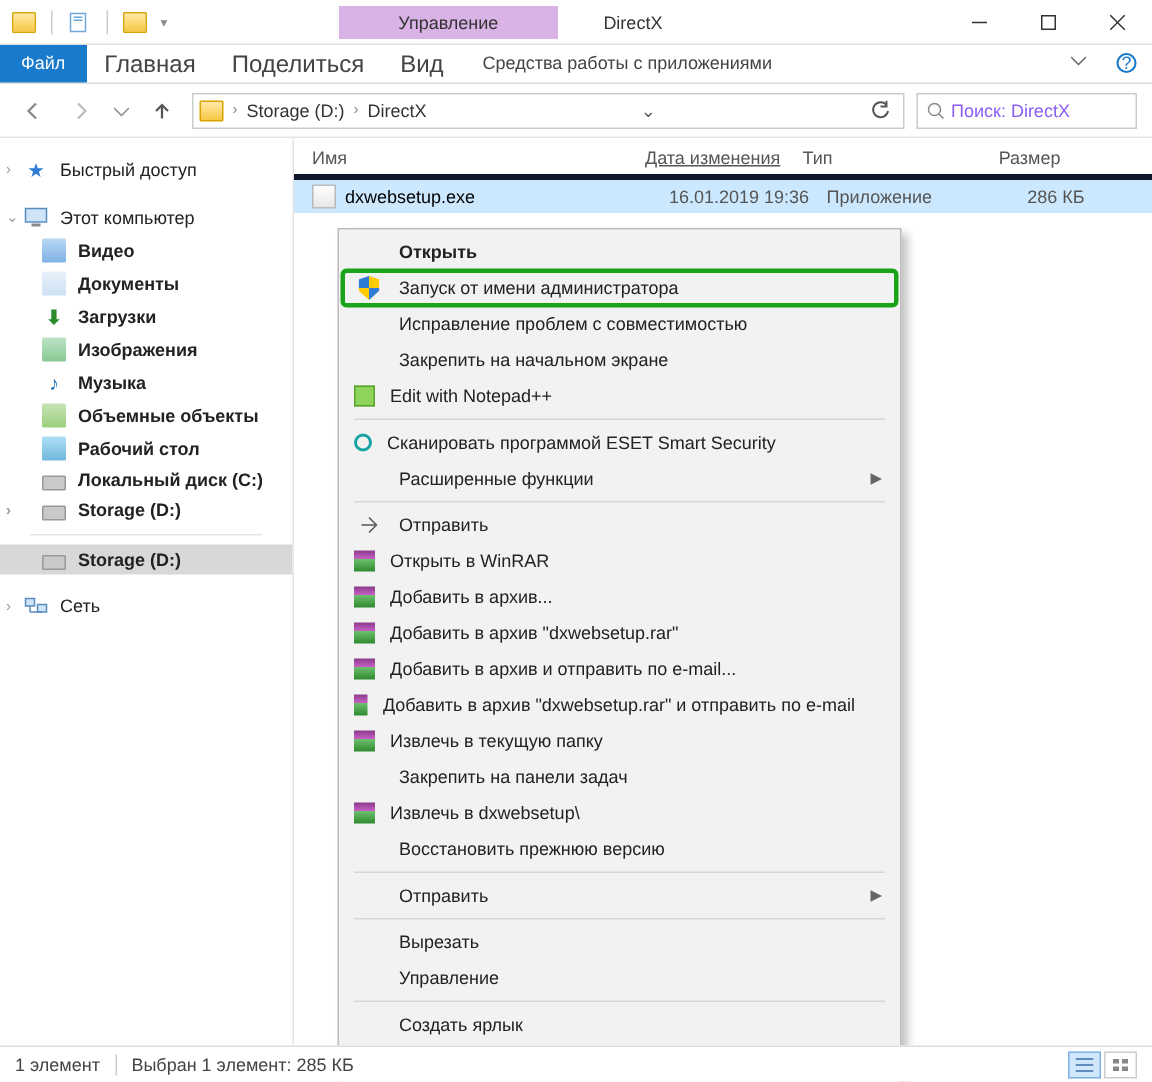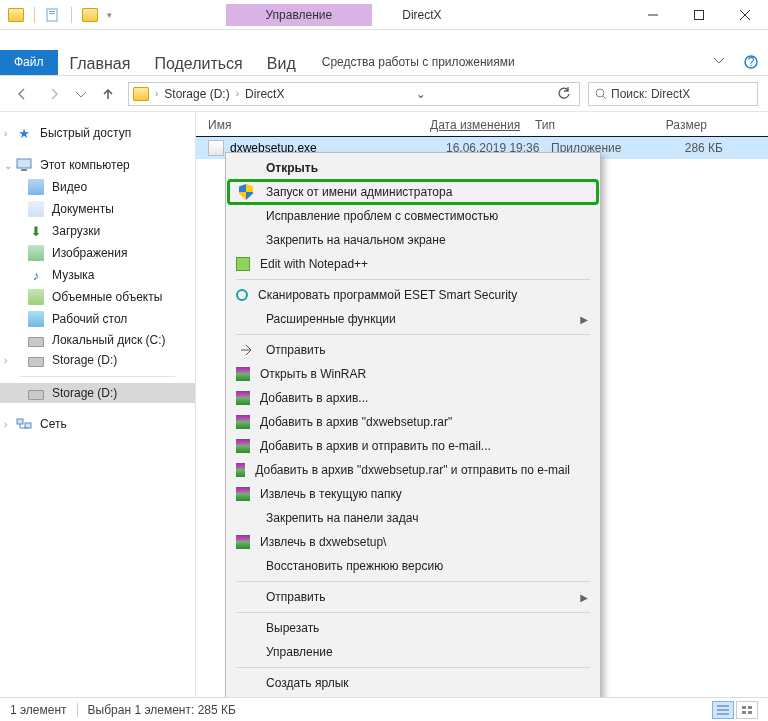--- a/index.html
+++ b/index.html
@@ -10,65 +10,65 @@
 .titlebar .qat { display: flex; align-items: center; padding-left: 8px; gap: 6px; }
 .folder-icon { width: 16px; height: 14px; background: linear-gradient(#ffe9a6,#f7c846); border: 1px solid #d9a400; border-radius: 1px; }
 .qat-sep { width: 1px; height: 16px; background: #ccc; margin: 0 4px; }
 .qat-item { width: 16px; height: 16px; display: inline-block; }
 .titlebar .tools-tab { margin-left: 114px; background: #d9b3e6; padding: 4px 40px; font-size: 12px; color: #333; }
 .titlebar .title { margin-left: 30px; color: #333; font-size: 12px; }
 .winbtns { margin-left: auto; display: flex; }
 .winbtn { width: 46px; height: 30px; display: flex; align-items: center; justify-content: center; color: #333; }
 
 
-.ribbon { height: 26px; display: flex; align-items: stretch; border-bottom: 1px solid #ddd; background: #fff; margin-top: 20px; }
+.ribbon { height: 26px; display: flex; align-items: stretch; border-bottom: 1px solid #ddd; background: #fff; }
 .ribbon .file-tab { background: #1979ca; color: #fff; padding: 5px 14px; font-size: 12px; }
 .ribbon .tab { padding: 5px 12px; color: #444; font-size: 16px; }
 .ribbon .tools-sub { padding: 5px 14px; color: #444; }
 .ribbon .expand { margin-left: auto; padding: 5px 10px; color: #666; }
 .ribbon .help { padding: 5px 10px; color: #1979ca; }
 
 
 .navbar { height: 36px; display: flex; align-items: center; padding: 0 10px; gap: 8px; border-bottom: 1px solid #e5e5e5; }
 .nav-arrow { width: 24px; height: 24px; display: flex; align-items: center; justify-content: center; color: #666; border-radius: 2px; }
 .nav-arrow.disabled { color: #bbb; }
 .addr { flex: 1; height: 24px; border: 1px solid #ccc; display: flex; align-items: center; padding: 0 4px; background: #fff; }
 .addr .crumb { padding: 0 4px; color: #333; }
 .addr .sep { color: #888; padding: 0 2px; font-size: 10px; }
 .addr .mini-folder { width: 16px; height: 14px; margin-right: 4px; }
 .addr .refresh { margin-left: auto; color: #555; padding: 0 4px; }
 .addr .dd { color: #555; padding: 0 4px; }
-.search { width: 170px; height: 24px; border: 1px solid #ccc; display: flex; align-items: center; padding: 0 6px; color: #404040; }
+.search { width: 147px; height: 24px; border: 1px solid #ccc; display: flex; align-items: center; padding: 0 6px; color: #8b5cf6; }
 .search-icon { margin-right: 4px; color: #888; }
 
 
 .body { display: flex; height: calc(721px - 30px - 26px - 36px - 24px); }
 .sidebar { width: 196px; border-right: 1px solid #e5e5e5; padding: 10px 0; overflow: hidden; }
 .side-item { display: flex; align-items: center; padding: 3px 0 3px 28px; gap: 8px; color: #222; }
 .side-item.head { padding-left: 16px; font-weight: 400; }
 .side-item.selected { background: #d8d8d8; }
 .side-item.hr { border-top: 1px solid #e5e5e5; margin: 6px 20px; padding: 0; }
 .tree-caret { position: absolute; left: 4px; color: #999; font-size: 10px; }
-.side-item { position: relative; }
+.side-item { position: relative; font-weight: bold; }
 .ic { width: 16px; height: 16px; display: inline-flex; align-items: center; justify-content: center; font-size: 13px; }
 .ic.star { color: #2e7cd6; }
 .ic.pc { color: #3a6ea5; }
 .ic.vid { background: linear-gradient(#b9d8f3,#7fb2e5); border-radius: 1px; }
 .ic.doc { background: linear-gradient(#e9f1fa,#cde1f5); border-radius: 1px; }
 .ic.dl { color: #2a8c2a; }
 .ic.img { background: linear-gradient(#bde4c7,#87c993); border-radius: 1px; }
 .ic.mus { color: #1f6fb2; }
 .ic.obj { background: linear-gradient(#c7e3b5,#9ccf7c); border-radius: 1px; }
 .ic.desk { background: linear-gradient(#aee0f5,#6fb8dd); border-radius: 1px; }
 .ic.drv { background: #c9c9c9; border: 1px solid #999; border-radius: 1px; height: 10px; margin-top: 3px; }
 .ic.net { color: #2e7cd6; }
 
 
 .content { flex: 1; position: relative; }
-.cols { display: flex; padding: 6px 12px 4px 12px; color: #555; border-bottom: 1px solid #0f172a; }
+.cols { display: flex; padding: 6px 12px 4px 12px; color: #555; border-bottom: 4px solid #0f172a; }
 .col-name { width: 222px; }
 .col-date { width: 105px; text-decoration: underline; }
 .col-type { width: 102px; }
 .col-size { width: 70px; text-align: right; }
 .row { display: flex; align-items: center; padding: 3px 12px; background: #cce8ff; }
 .row .ic-app { width: 16px; height: 16px; margin-right: 6px; background: linear-gradient(#fff,#e7e7e7); border: 1px solid #bbb; }
 .row .cell-name { width: 216px; }
 .row .cell-date { width: 105px; color: #555; }
 .row .cell-type { width: 102px; color: #555; }
 .row .cell-size { width: 70px; text-align: right; color: #555; }
@@ -280,21 +280,21 @@
   <div class="content">
     <div class="cols">
       <div class="col-name">Имя</div>
       <div class="col-date">Дата изменения</div>
       <div class="col-type">Тип</div>
       <div class="col-size">Размер</div>
     </div>
     <div class="row">
       <span class="ic-app"></span>
       <span class="cell-name">dxwebsetup.exe</span>
-      <span class="cell-date">16.06.2019 19:36</span>
+      <span class="cell-date">16.01.2019 19:36</span>
       <span class="cell-type">Приложение</span>
       <span class="cell-size">286 КБ</span>
     </div>
   </div>
 </div>
 
 <div class="ctx">
   <div class="ctx-item bold">
       <span class="mic"></span>
       <span class="lbl">Открыть</span>

